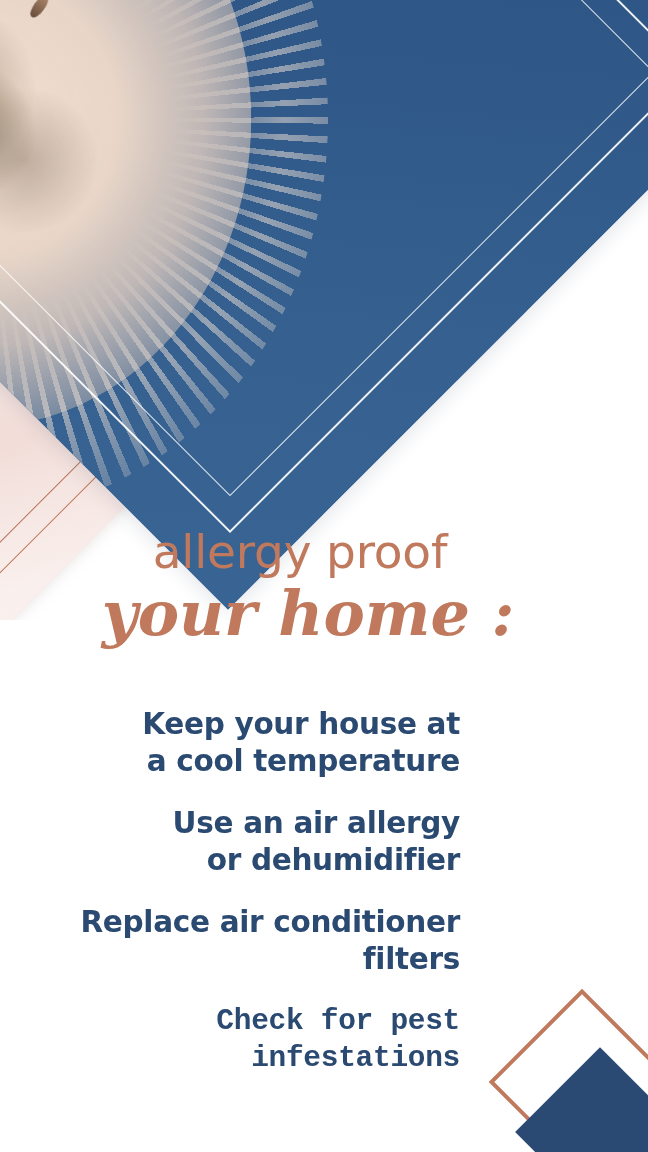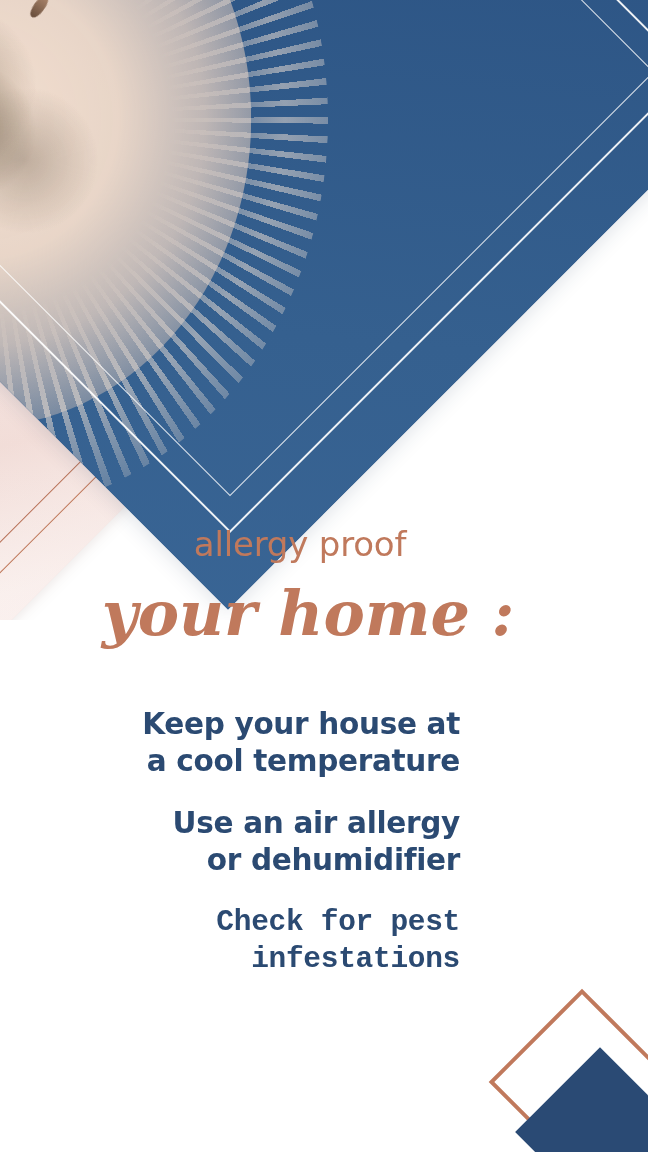--- a/index.html
+++ b/index.html
@@ -173,21 +173,21 @@
     border-width: 1.6px;
     border-color: rgba(255,255,255,0.82);
   }
   .heading-top {
     position: absolute;
     left: 0;
     top: 527px;
     width: 600px;
     text-align: center;
     font-family: "DejaVu Sans", sans-serif;
-    font-size: 34px;
+    font-size: 47px;
     font-weight: 400;
     letter-spacing: -0.2px;
     color: #c0795c;
     line-height: 1.05;
   }
   .heading-main {
     position: absolute;
     left: 0;
     top: 581px;
     width: 616px;
@@ -272,19 +272,20 @@
   </div>
 
   <div class="heading-top">allergy proof</div>
   <div class="heading-main">your home :</div>
 
   <div class="tips">
     <div class="tip">Keep your house at
 a cool temperature</div>
     <div class="tip">Use an air allergy
 or dehumidifier</div>
+    <div class="tip">Replace air conditioner filters</div>
     <div class="tip">Check for pest infestations</div>
   </div>
 
   <div class="diamond-outline"></div>
   <div class="diamond-fill"></div>
 
 </div>
 
 </body></html>

